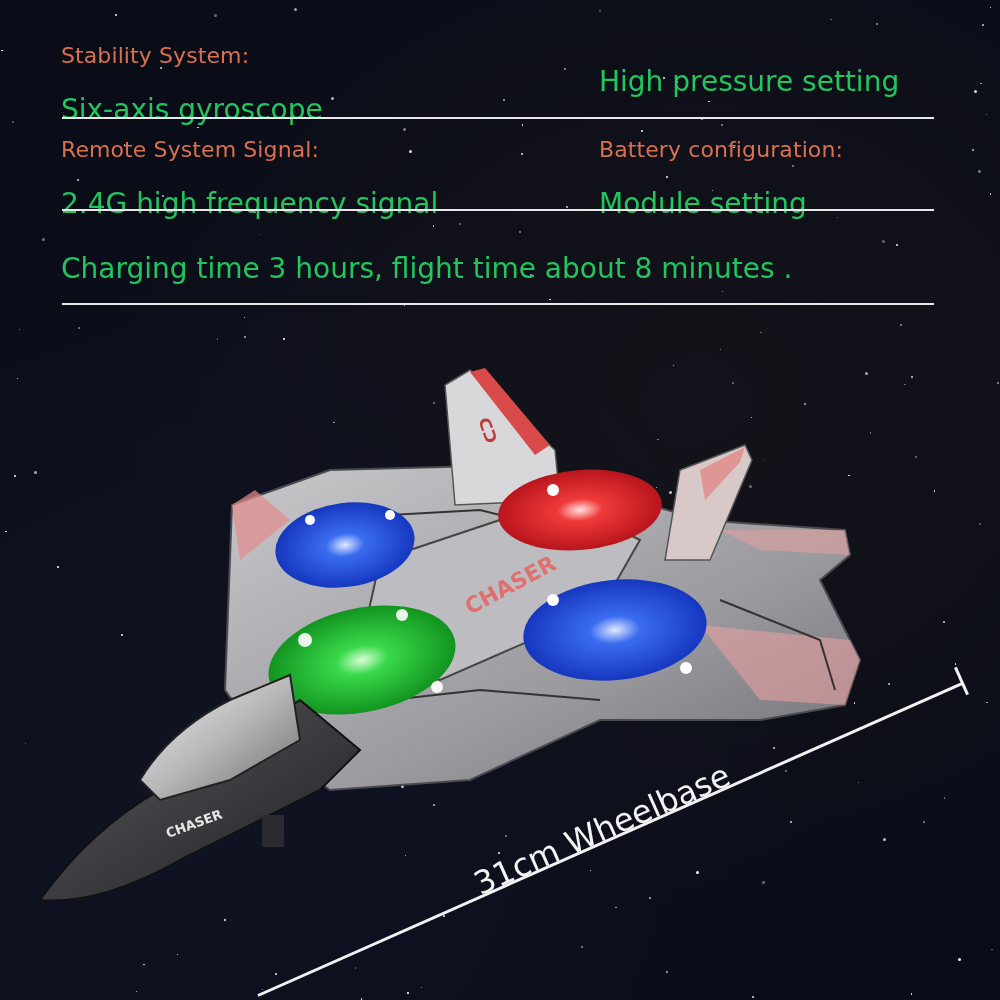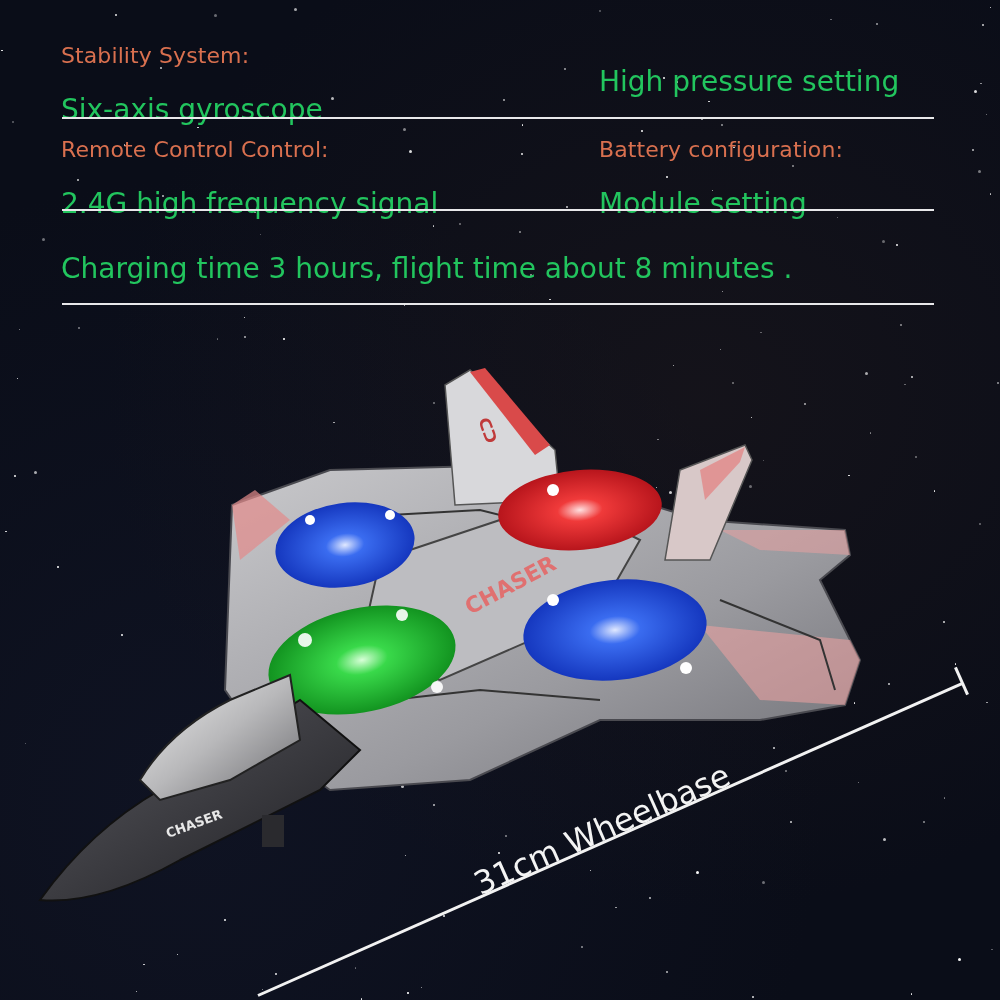--- a/index.html
+++ b/index.html
@@ -213,21 +213,21 @@
 <div class="spec" style="left:61px; top:42px;">
   <div class="label">Stability System:</div>
   <div class="value">Six-axis gyroscope</div>
 </div>
 <div class="spec" style="left:599px; top:42px;">
   <div class="value">High pressure setting</div>
 </div>
 <div class="divider" style="left:62px; top:117px; width:872px;"></div>
 
 <div class="spec" style="left:61px; top:136px;">
-  <div class="label">Remote Control Control:</div>
+  <div class="label">Remote System Signal:</div>
   <div class="value">2.4G high frequency signal</div>
 </div>
 <div class="spec" style="left:599px; top:136px;">
   <div class="label">Battery configuration:</div>
   <div class="value">Module setting</div>
 </div>
 <div class="divider" style="left:62px; top:209px; width:872px;"></div>
 
 <div class="spec" style="left:61px; top:229px;">
   <div class="value">Charging time 3 hours, flight time about 8 minutes .</div>

